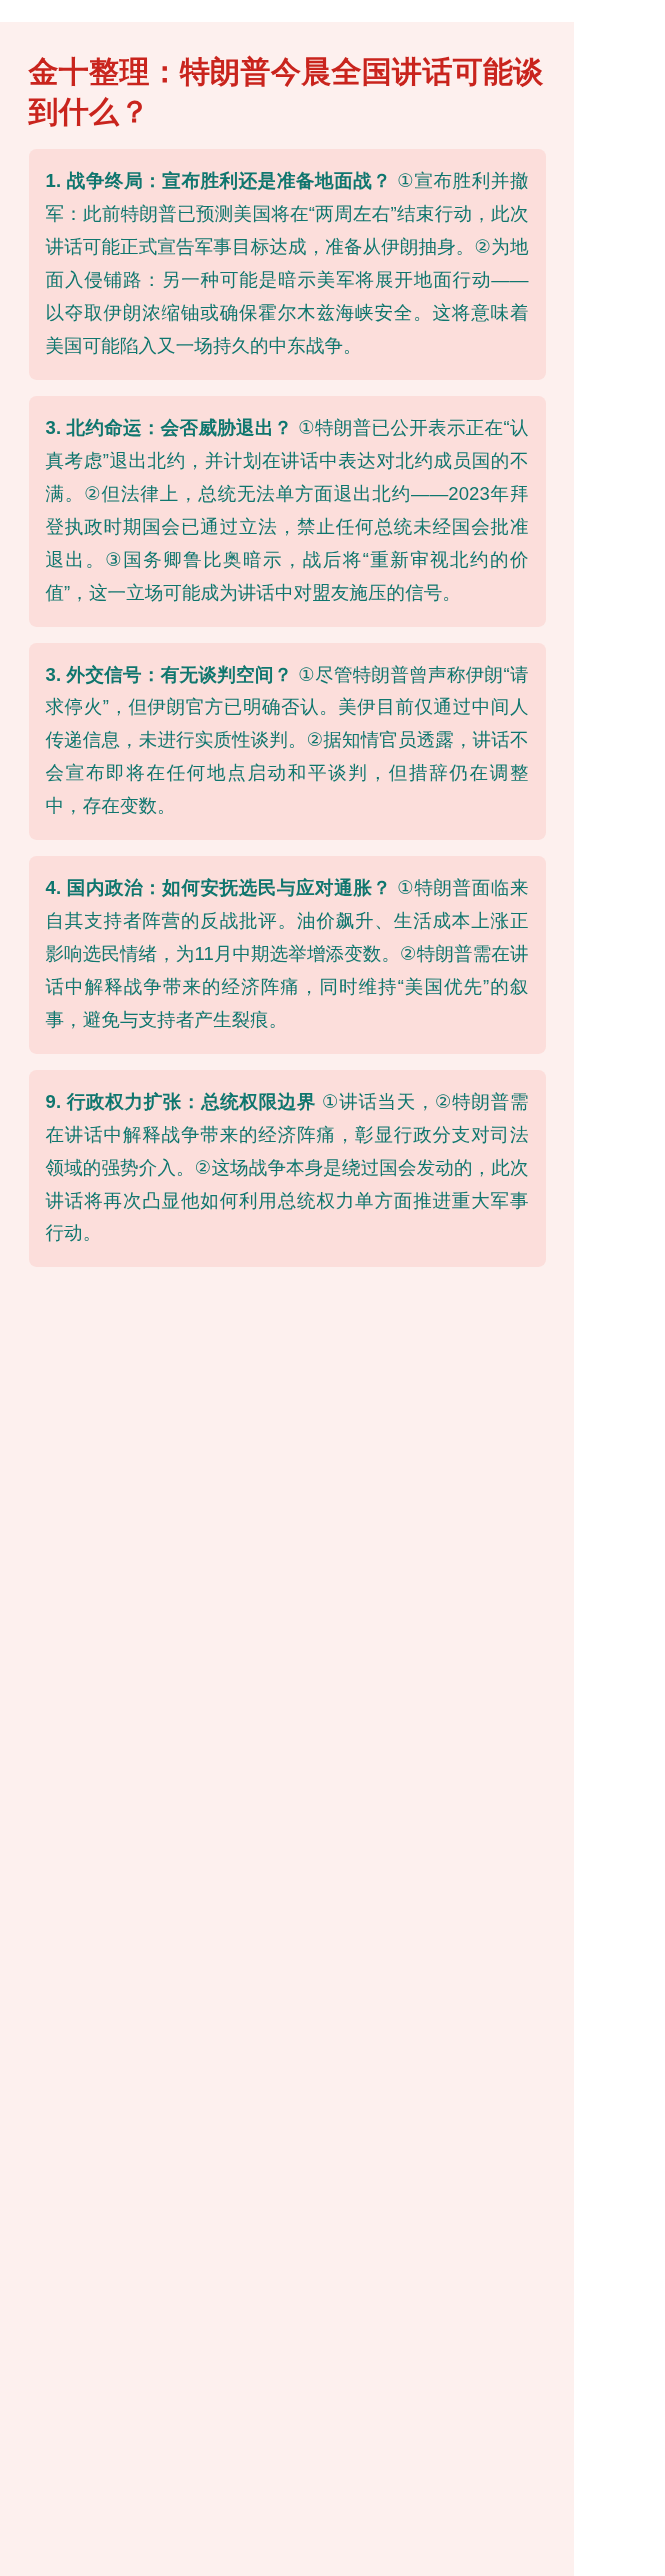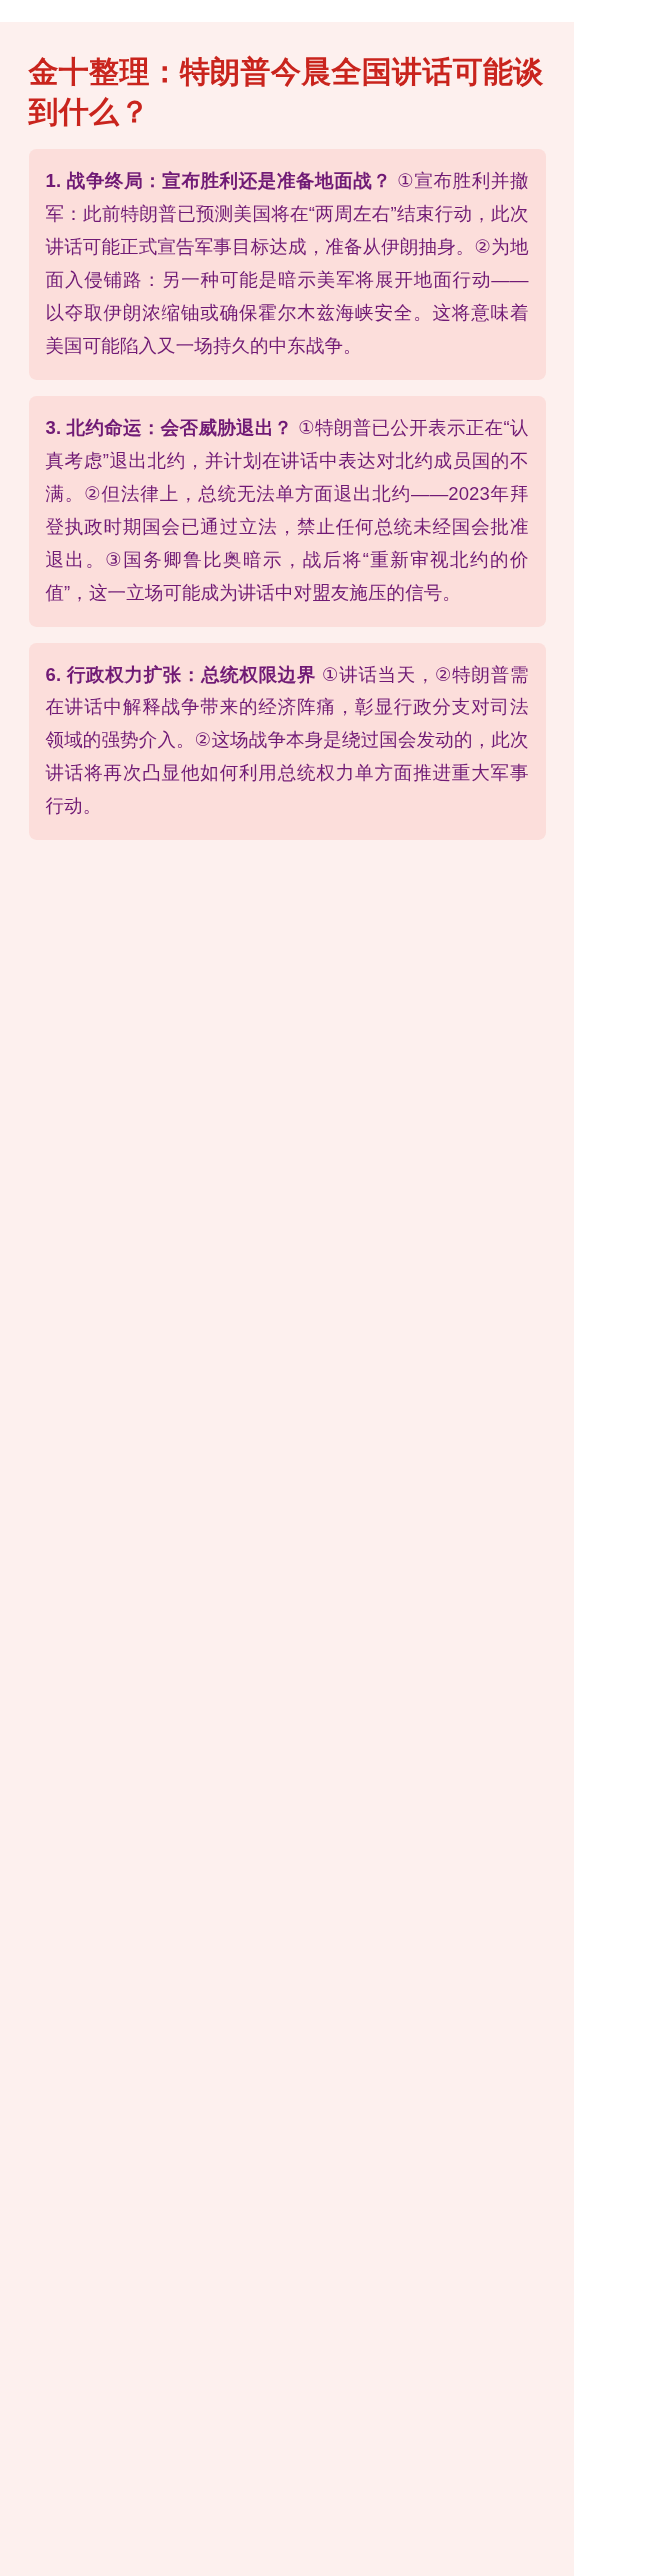--- a/index.html
+++ b/index.html
@@ -28,21 +28,21 @@
     margin: 5.3px 0 18px 0;
   }
   .card {
     background: #fcdedb;
     border-radius: 7.4px;
     padding: 16px 17px 17px 17px;
     margin-bottom: 16px;
   }
   .card p {
     margin: 0;
-    color: #701a75;
+    color: #0f766e;
     font-size: 18.5px;
     line-height: 1.78;
     text-align: justify;
     letter-spacing: 0.1px;
   }
   .card .lead {
     font-weight: bold;
   }
   .card .body {
     font-weight: normal;
@@ -65,24 +65,36 @@
     </p>
   </div>
 
   <div class="card">
     <p>
       <span class="lead card-inline">3. 北约命运：会否威胁退出？</span>
       <span class="body card-inline">①特朗普已公开表示正在“认真考虑”退出北约，并计划在讲话中表达对北约成员国的不满。②但法律上，总统无法单方面退出北约——2023年拜登执政时期国会已通过立法，禁止任何总统未经国会批准退出。③国务卿鲁比奥暗示，战后将“重新审视北约的价值”，这一立场可能成为讲话中对盟友施压的信号。</span>
     </p>
   </div>
 
+  <div class="card">
+    <p>
+      <span class="lead card-inline">3. 外交信号：有无谈判空间？</span>
+      <span class="body card-inline">①尽管特朗普曾声称伊朗“请求停火”，但伊朗官方已明确否认。美伊目前仅通过中间人传递信息，未进行实质性谈判。②据知情官员透露，讲话不会宣布即将在任何地点启动和平谈判，但措辞仍在调整中，存在变数。</span>
+    </p>
+  </div>
 
+  <div class="card">
+    <p>
+      <span class="lead card-inline">4. 国内政治：如何安抚选民与应对通胀？</span>
+      <span class="body card-inline">①特朗普面临来自其支持者阵营的反战批评。油价飙升、生活成本上涨正影响选民情绪，为11月中期选举增添变数。②特朗普需在讲话中解释战争带来的经济阵痛，同时维持“美国优先”的叙事，避免与支持者产生裂痕。</span>
+    </p>
+  </div>
 
 
   <div class="card">
     <p>
-      <span class="lead card-inline">6. 行政权力扩张：总统权限边界</span>
+      <span class="lead card-inline">9. 行政权力扩张：总统权限边界</span>
       <span class="body card-inline">①讲话当天，②特朗普需在讲话中解释战争带来的经济阵痛，彰显行政分支对司法领域的强势介入。②这场战争本身是绕过国会发动的，此次讲话将再次凸显他如何利用总统权力单方面推进重大军事行动。</span>
     </p>
   </div>
 
 </div>
 
 
 </body></html>

